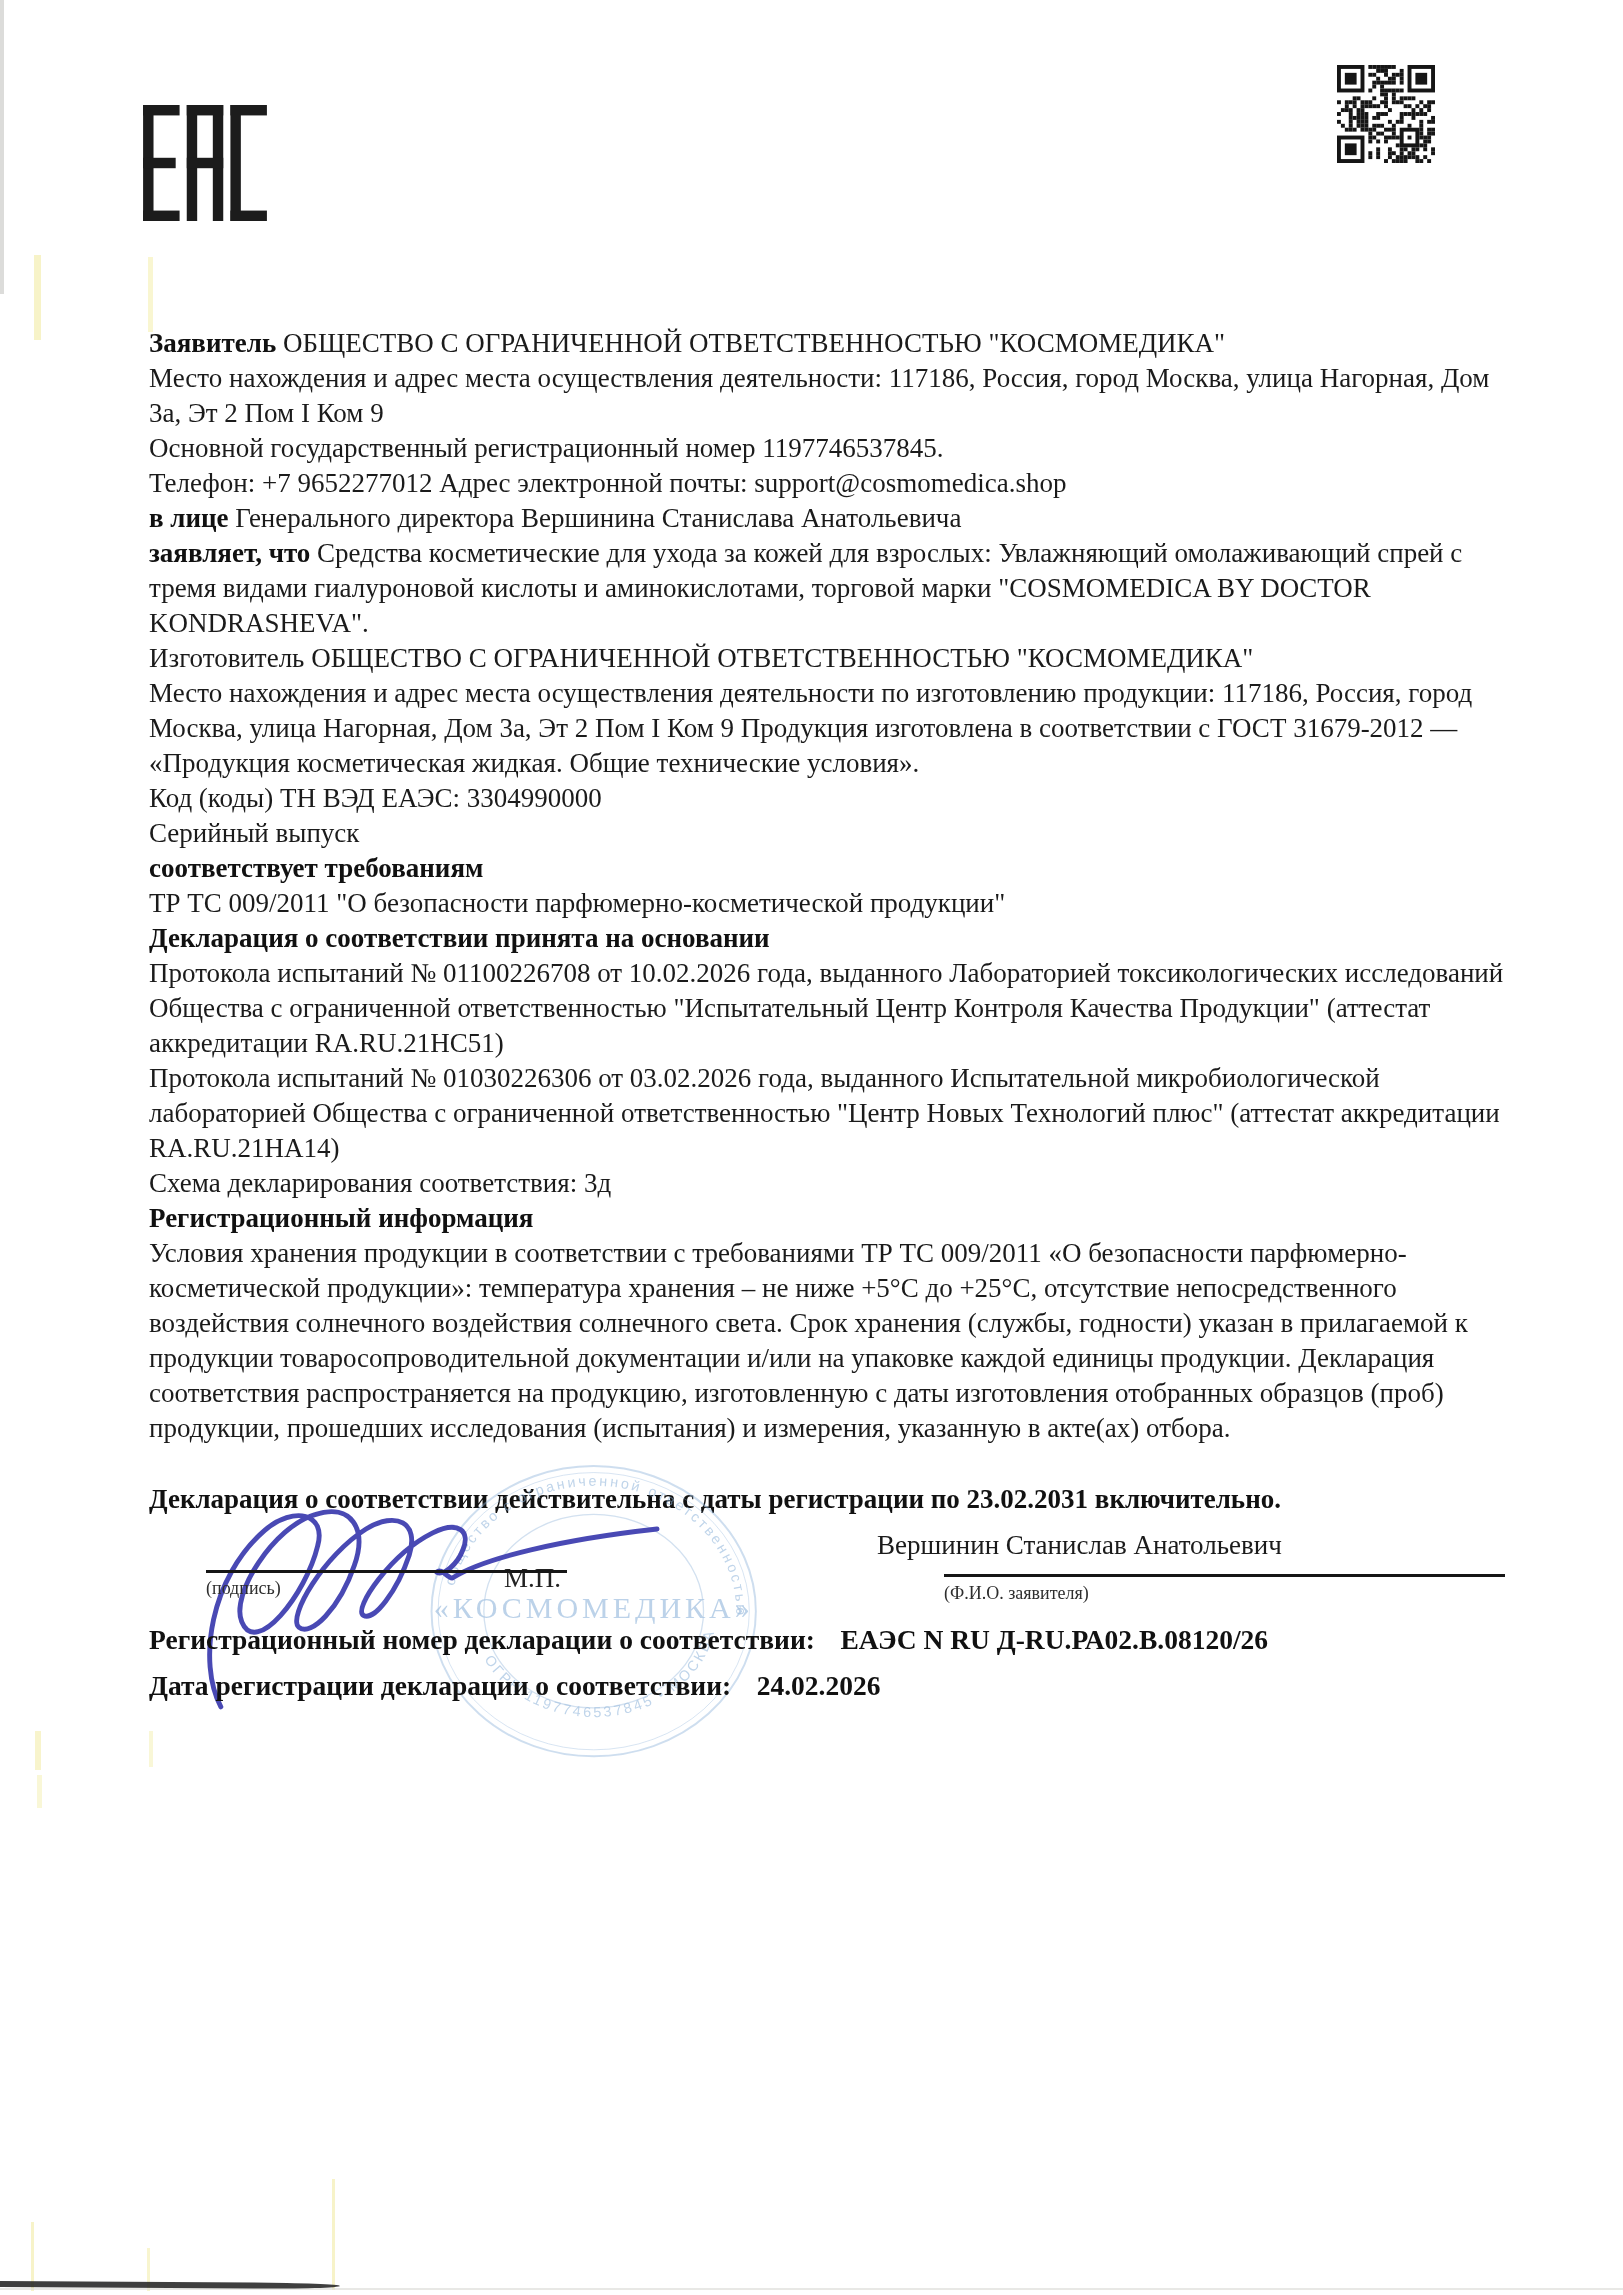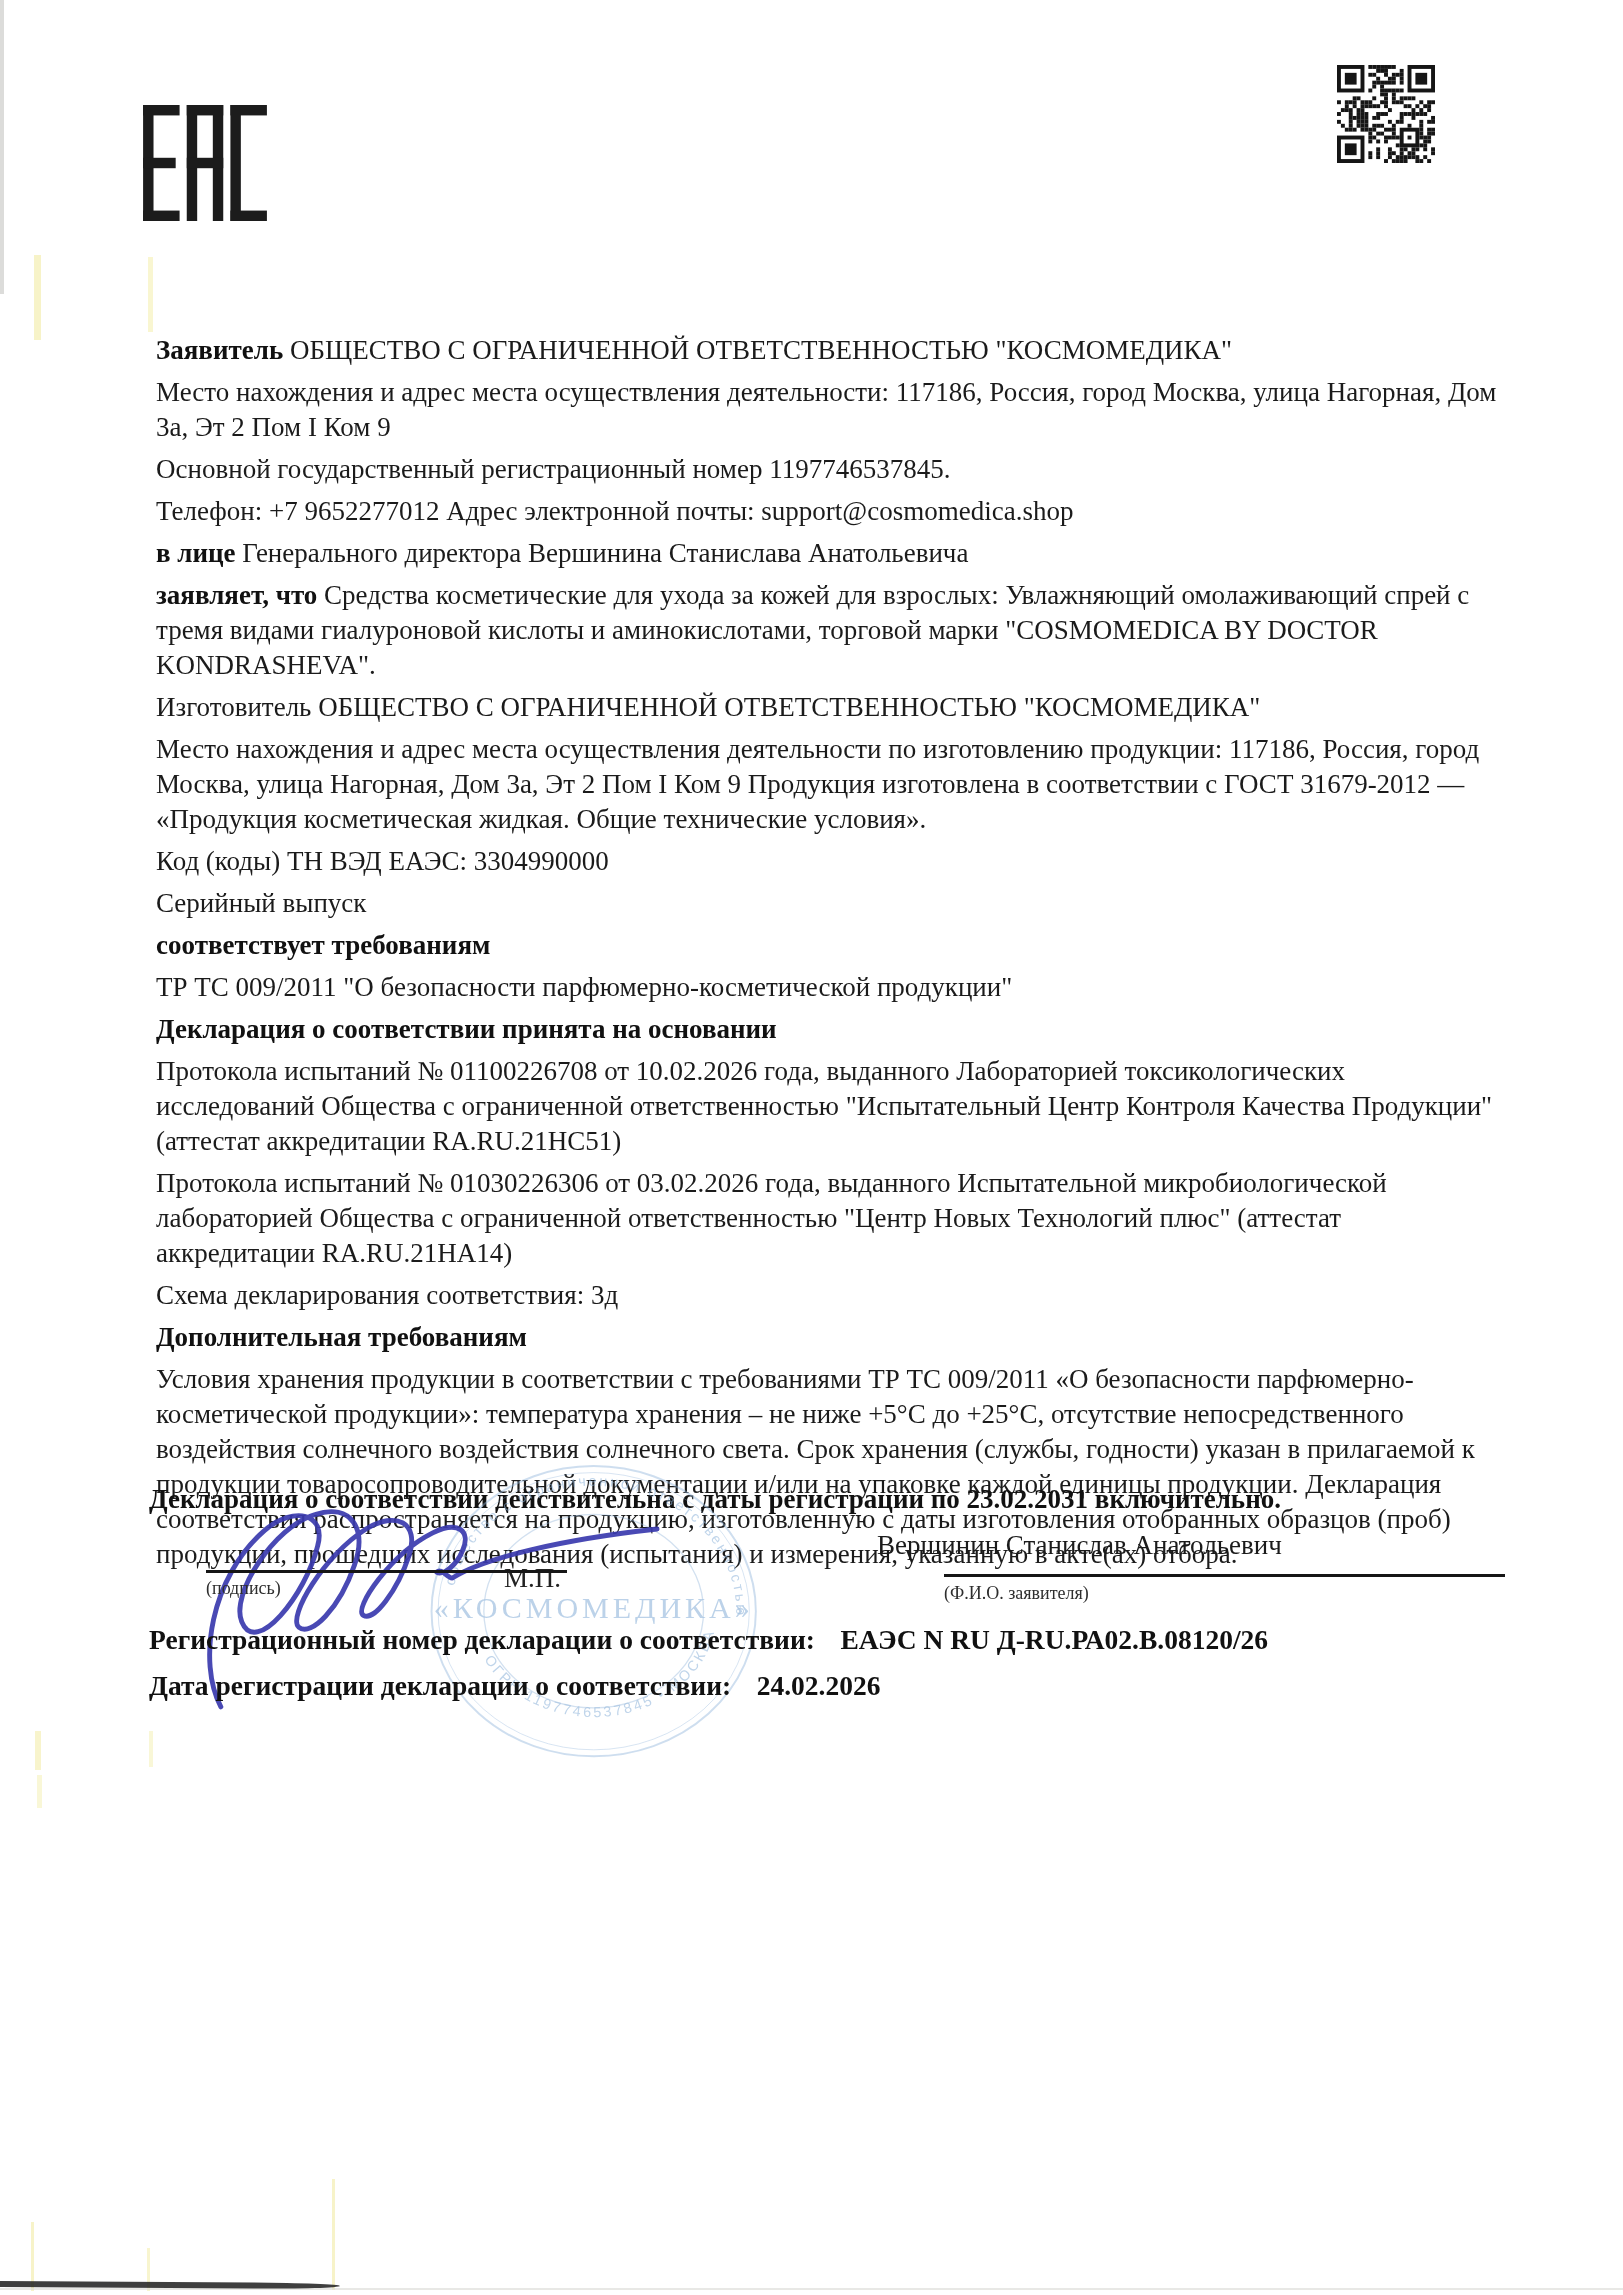--- a/index.html
+++ b/index.html
@@ -10,21 +10,21 @@
   
   .eac-logo{position:absolute; left:143px; top:105px; width:124px; height:116px;}
   .doc-title{
     position:absolute; left:419px; top:124px; width:707px; text-align:center;
     font-family:"Liberation Sans", sans-serif; font-weight:bold;
     font-size:29px; line-height:39px; color:#1f1f1f; letter-spacing:0.3px;
   }
   .qr{position:absolute; left:1337px; top:65px; width:98px; height:98px;}
   
   .flow{position:absolute; left:149px; top:326px; width:1358px;}
-  .para{margin:7px; font-size:27px; line-height:35px; color:#1b1b1b; text-align:left;}
+  .para{margin:0; font-size:27px; line-height:35px; color:#1b1b1b; text-align:left;}
   .b{font-weight:bold; color:#111;}
   .validity{
     position:absolute; left:149px; top:1484px; width:1407px; white-space:nowrap;
     font-weight:bold; font-size:27px; color:#111;
   }
   
   .stamp{position:absolute; left:425px; top:1462px; width:340px; height:301px; opacity:.8;}
   .stamp .ring{fill:none; stroke:#8fb4da;}
   .st-center{fill:#8fb4da; opacity:.75; font-family:"Liberation Serif",serif;
     font-size:46px; letter-spacing:6px;}
@@ -327,21 +327,21 @@
       <p class="para"><span>Изготовитель ОБЩЕСТВО С ОГРАНИЧЕННОЙ ОТВЕТСТВЕННОСТЬЮ "КОСМОМЕДИКА"</span></p>
       <p class="para"><span>Место нахождения и адрес места осуществления деятельности по изготовлению продукции: 117186, Россия, город Москва, улица Нагорная, Дом 3а, Эт 2 Пом I Ком 9  Продукция изготовлена в соответствии с ГОСТ 31679-2012 — «Продукция косметическая жидкая. Общие технические условия».</span></p>
       <p class="para"><span>Код (коды) ТН ВЭД ЕАЭС: 3304990000</span></p>
       <p class="para"><span>Серийный выпуск</span></p>
       <p class="para"><span class="b">соответствует требованиям</span></p>
       <p class="para"><span>ТР ТС 009/2011 "О безопасности парфюмерно-косметической продукции"</span></p>
       <p class="para"><span class="b">Декларация о соответствии принята на основании</span></p>
       <p class="para"><span>Протокола испытаний № 01100226708 от 10.02.2026 года, выданного Лабораторией токсикологических исследований Общества с ограниченной ответственностью "Испытательный Центр Контроля Качества Продукции"  (аттестат аккредитации RA.RU.21НС51)</span></p>
       <p class="para"><span>Протокола испытаний № 01030226306 от 03.02.2026 года, выданного Испытательной микробиологической лабораторией Общества с ограниченной ответственностью "Центр Новых Технологий плюс" (аттестат аккредитации RA.RU.21НА14)</span></p>
       <p class="para"><span>Схема декларирования соответствия: 3д</span></p>
-      <p class="para"><span class="b">Дополнительная требованиям</span></p>
+      <p class="para"><span class="b">Регистрационный информация</span></p>
       <p class="para"><span>Условия хранения продукции в соответствии с требованиями ТР ТС 009/2011 «О безопасности парфюмерно-косметической продукции»: температура хранения – не ниже +5°С до +25°С, отсутствие непосредственного воздействия солнечного воздействия солнечного света. Срок хранения (службы, годности) указан в прилагаемой к продукции товаросопроводительной документации и/или на упаковке каждой единицы продукции. Декларация соответствия распространяется на продукцию, изготовленную с даты изготовления отобранных образцов (проб) продукции, прошедших исследования (испытания) и измерения, указанную в акте(ах) отбора.</span></p>
     </div>
 
   <div class="validity">Декларация о соответствии действительна с даты регистрации по 23.02.2031 включительно.</div>
 
   <svg class="stamp" viewBox="0 0 520 460" xmlns="http://www.w3.org/2000/svg" xmlns:xlink="http://www.w3.org/1999/xlink">
     <defs>
       <path id="stTop" d="M 40 228 A 218 192 0 0 1 476 228"></path>
       <path id="stBot" d="M 70 228 A 188 162 0 0 0 446 228"></path>
     </defs>

